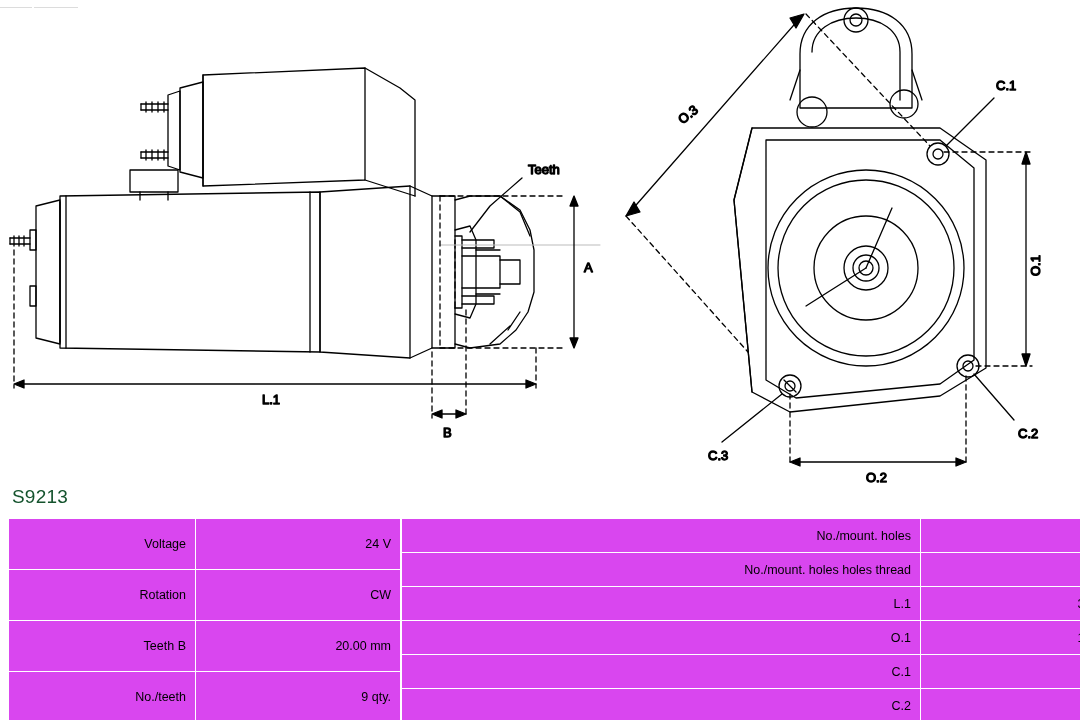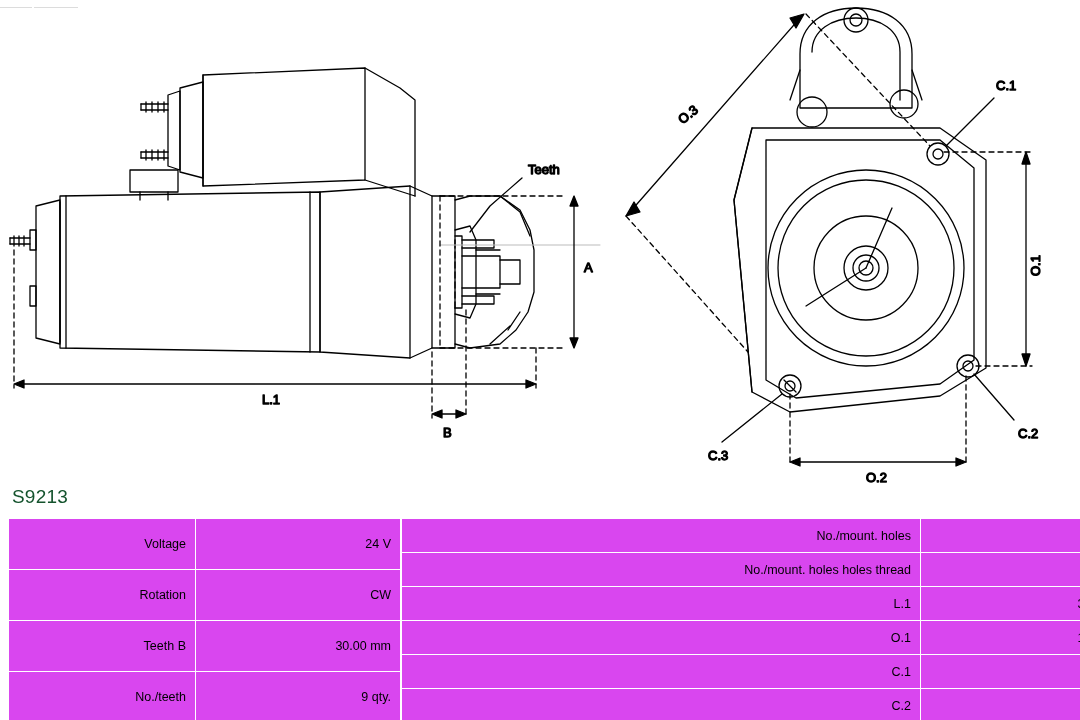--- a/index.html
+++ b/index.html
@@ -269,21 +269,21 @@
         <tr>
           <td class="label">Voltage</td>
           <td class="value">24 V</td>
         </tr>
         <tr>
           <td class="label">Rotation</td>
           <td class="value">CW</td>
         </tr>
         <tr>
           <td class="label">Teeth B</td>
-          <td class="value">30.00 mm</td>
+          <td class="value">20.00 mm</td>
         </tr>
         <tr>
           <td class="label">No./teeth</td>
           <td class="value">9 qty.</td>
         </tr>
       </tbody>
     </table>
 
     <table class="spec right">
       <tbody>

